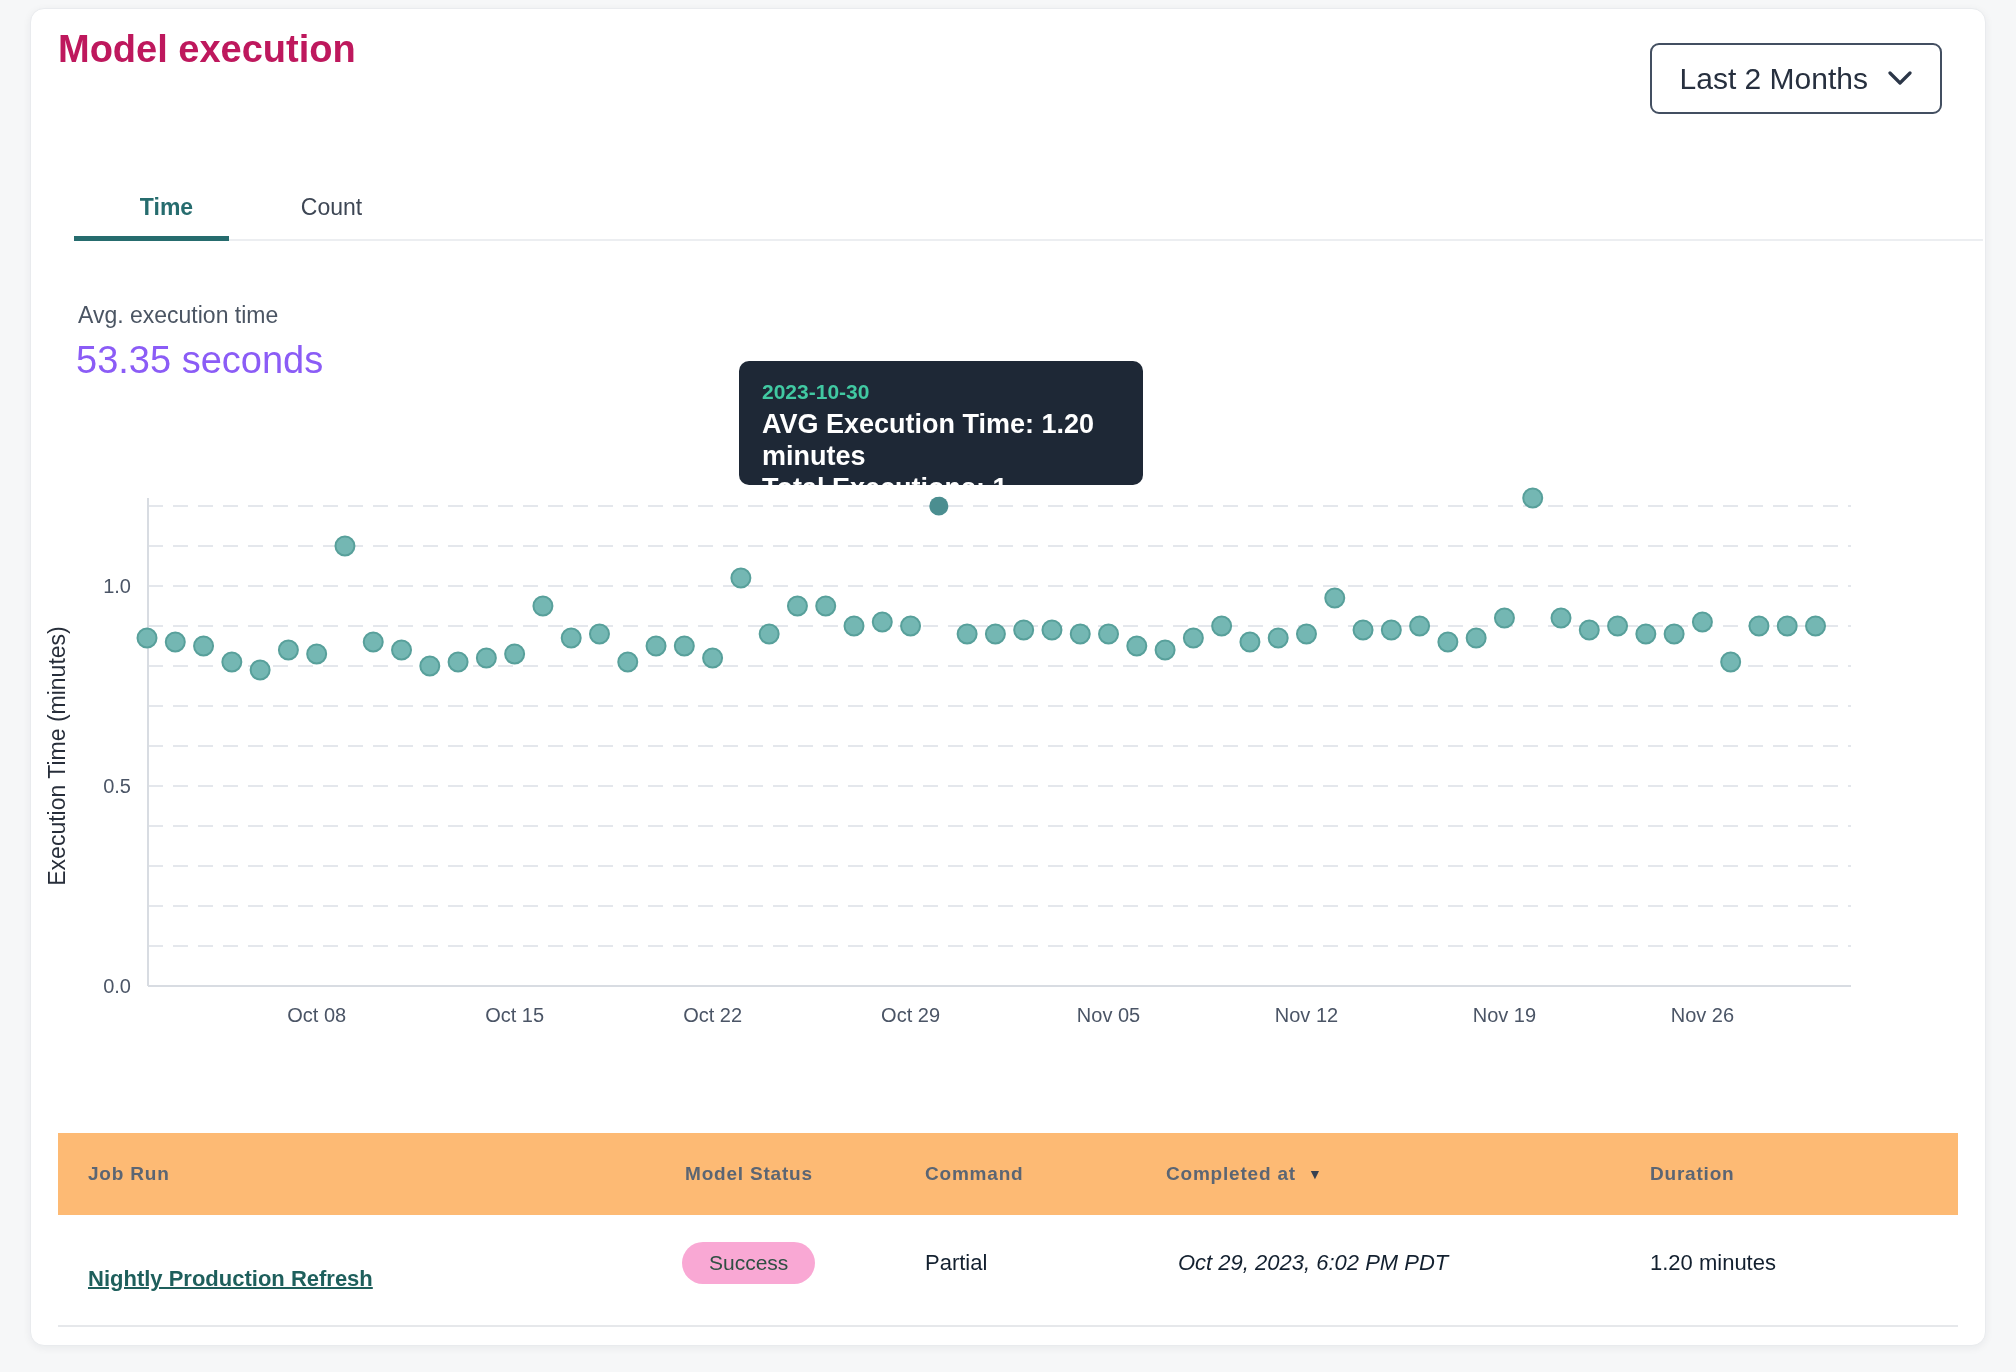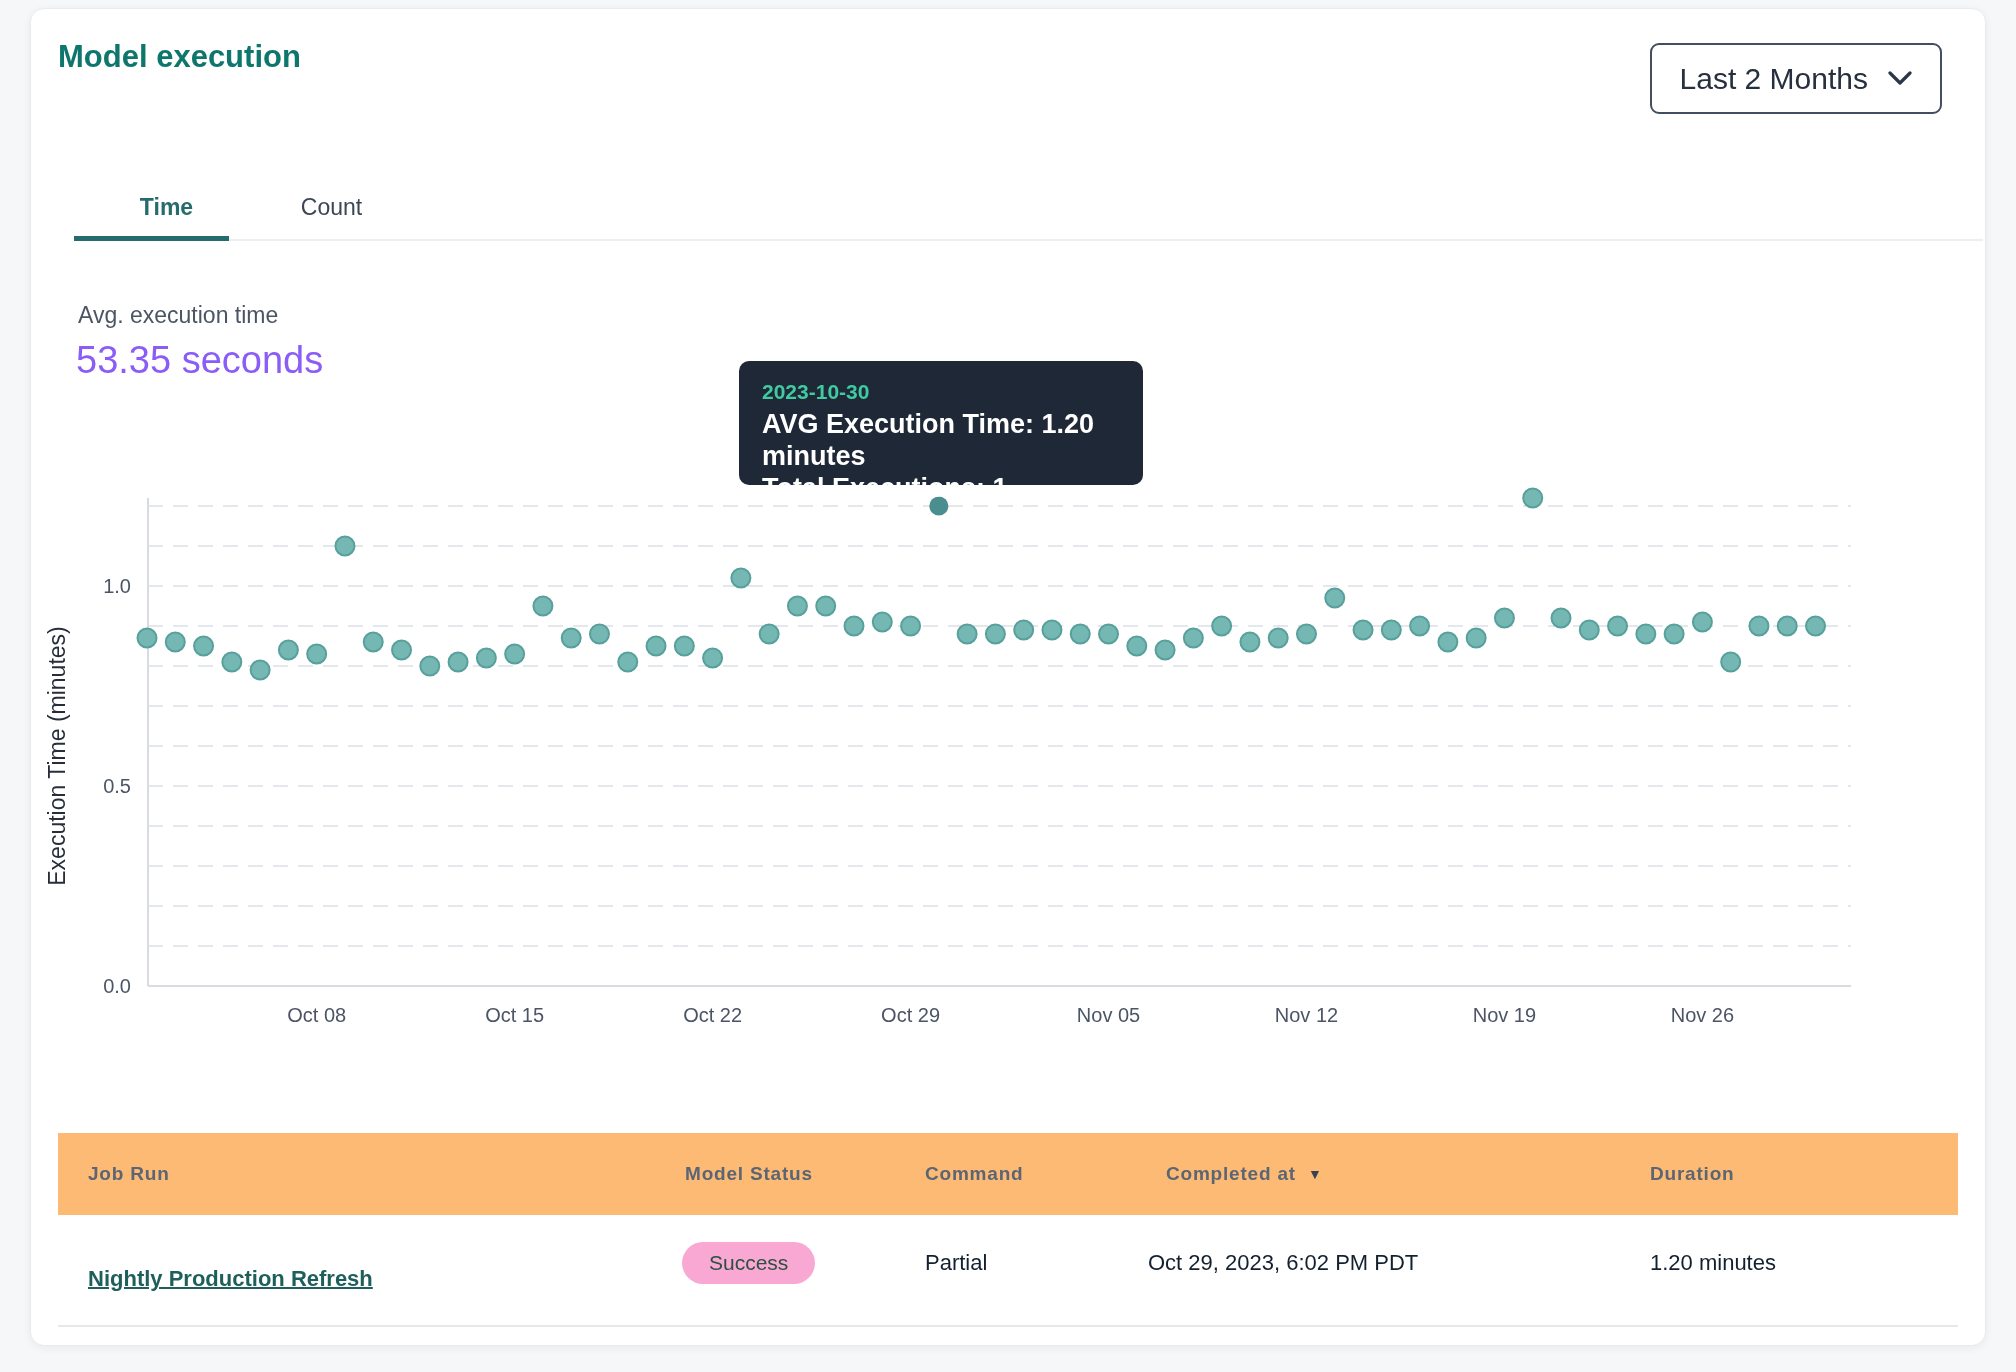--- a/index.html
+++ b/index.html
@@ -1,22 +1,22 @@
 <!DOCTYPE html>
 <html><head>
 <meta charset="utf-8">
 <style>
   * { margin:0; padding:0; box-sizing:border-box; }
   html,body { width:2016px; height:1372px; overflow:hidden;
     font-family:"Liberation Sans", sans-serif; background:#f6f7f8; }
   .card { position:absolute; left:30px; top:8px; width:1956px; height:1338px;
     background:#ffffff; border:1px solid #e9ebee; border-radius:14px;
     box-shadow:0 2px 8px rgba(25,35,55,.06); }
-  .page-title { position:absolute; left:27px; top:30px; font-size:31px;
-    font-weight:600; color:#0f766e; }
+  .page-title { position:absolute; left:27px; top:19px; font-size:38px;
+    font-weight:600; color:#be185d; }
   .range-select { position:absolute; right:43px; top:34px; height:71px;
     padding:0 28px; border:2px solid #434f61; border-radius:9px;
     display:flex; align-items:center; gap:20px; font-size:30px; font-weight:500;
     color:#27303f; background:#fff; cursor:pointer; }
   .tabs { position:absolute; left:58px; top:166px; display:flex; height:64px; }
   .tab { display:flex; align-items:center; justify-content:center;
     font-size:23px; cursor:pointer; }
   .tab1 { width:155px; font-weight:700; color:#266c6e; }
   .tab2 { width:175px; font-weight:500; color:#3d4654; }
   .tabs-divider { position:absolute; left:43px; right:2px; top:230px;
@@ -45,21 +45,21 @@
   .th-completed{ left:1108px; }
   .th-duration { left:1592px; }
   .sort-icon { font-size:14px; color:#374151; margin-left:12px; }
   .tbl-row { position:absolute; left:27px; right:27px; top:1206px; height:112px;
     border-bottom:2px solid #e6e8eb; }
   .td { position:absolute; top:0; height:96px; display:flex; align-items:center;
     font-size:22px; color:#13202f; }
   .td-jobrun   { left:30px; }
   .td-status   { left:624px; }
   .td-command  { left:867px; }
-  .td-completed{ left:1090px; }
+  .td-completed{ left:1120px;font-style:italic; }
   .td-duration { left:1592px; }
   .job-link { font-weight:700; color:#1e5f5c; text-decoration:underline;
     text-decoration-thickness:2px; cursor:pointer;margin-top:32px; }
   .badge { padding:9px 27px; border-radius:26px; background:#f9a8d4;
     color:#2f4f43; font-size:21px; font-weight:500; }
 </style>
 </head>
 <body>
 
 <div class="card">

